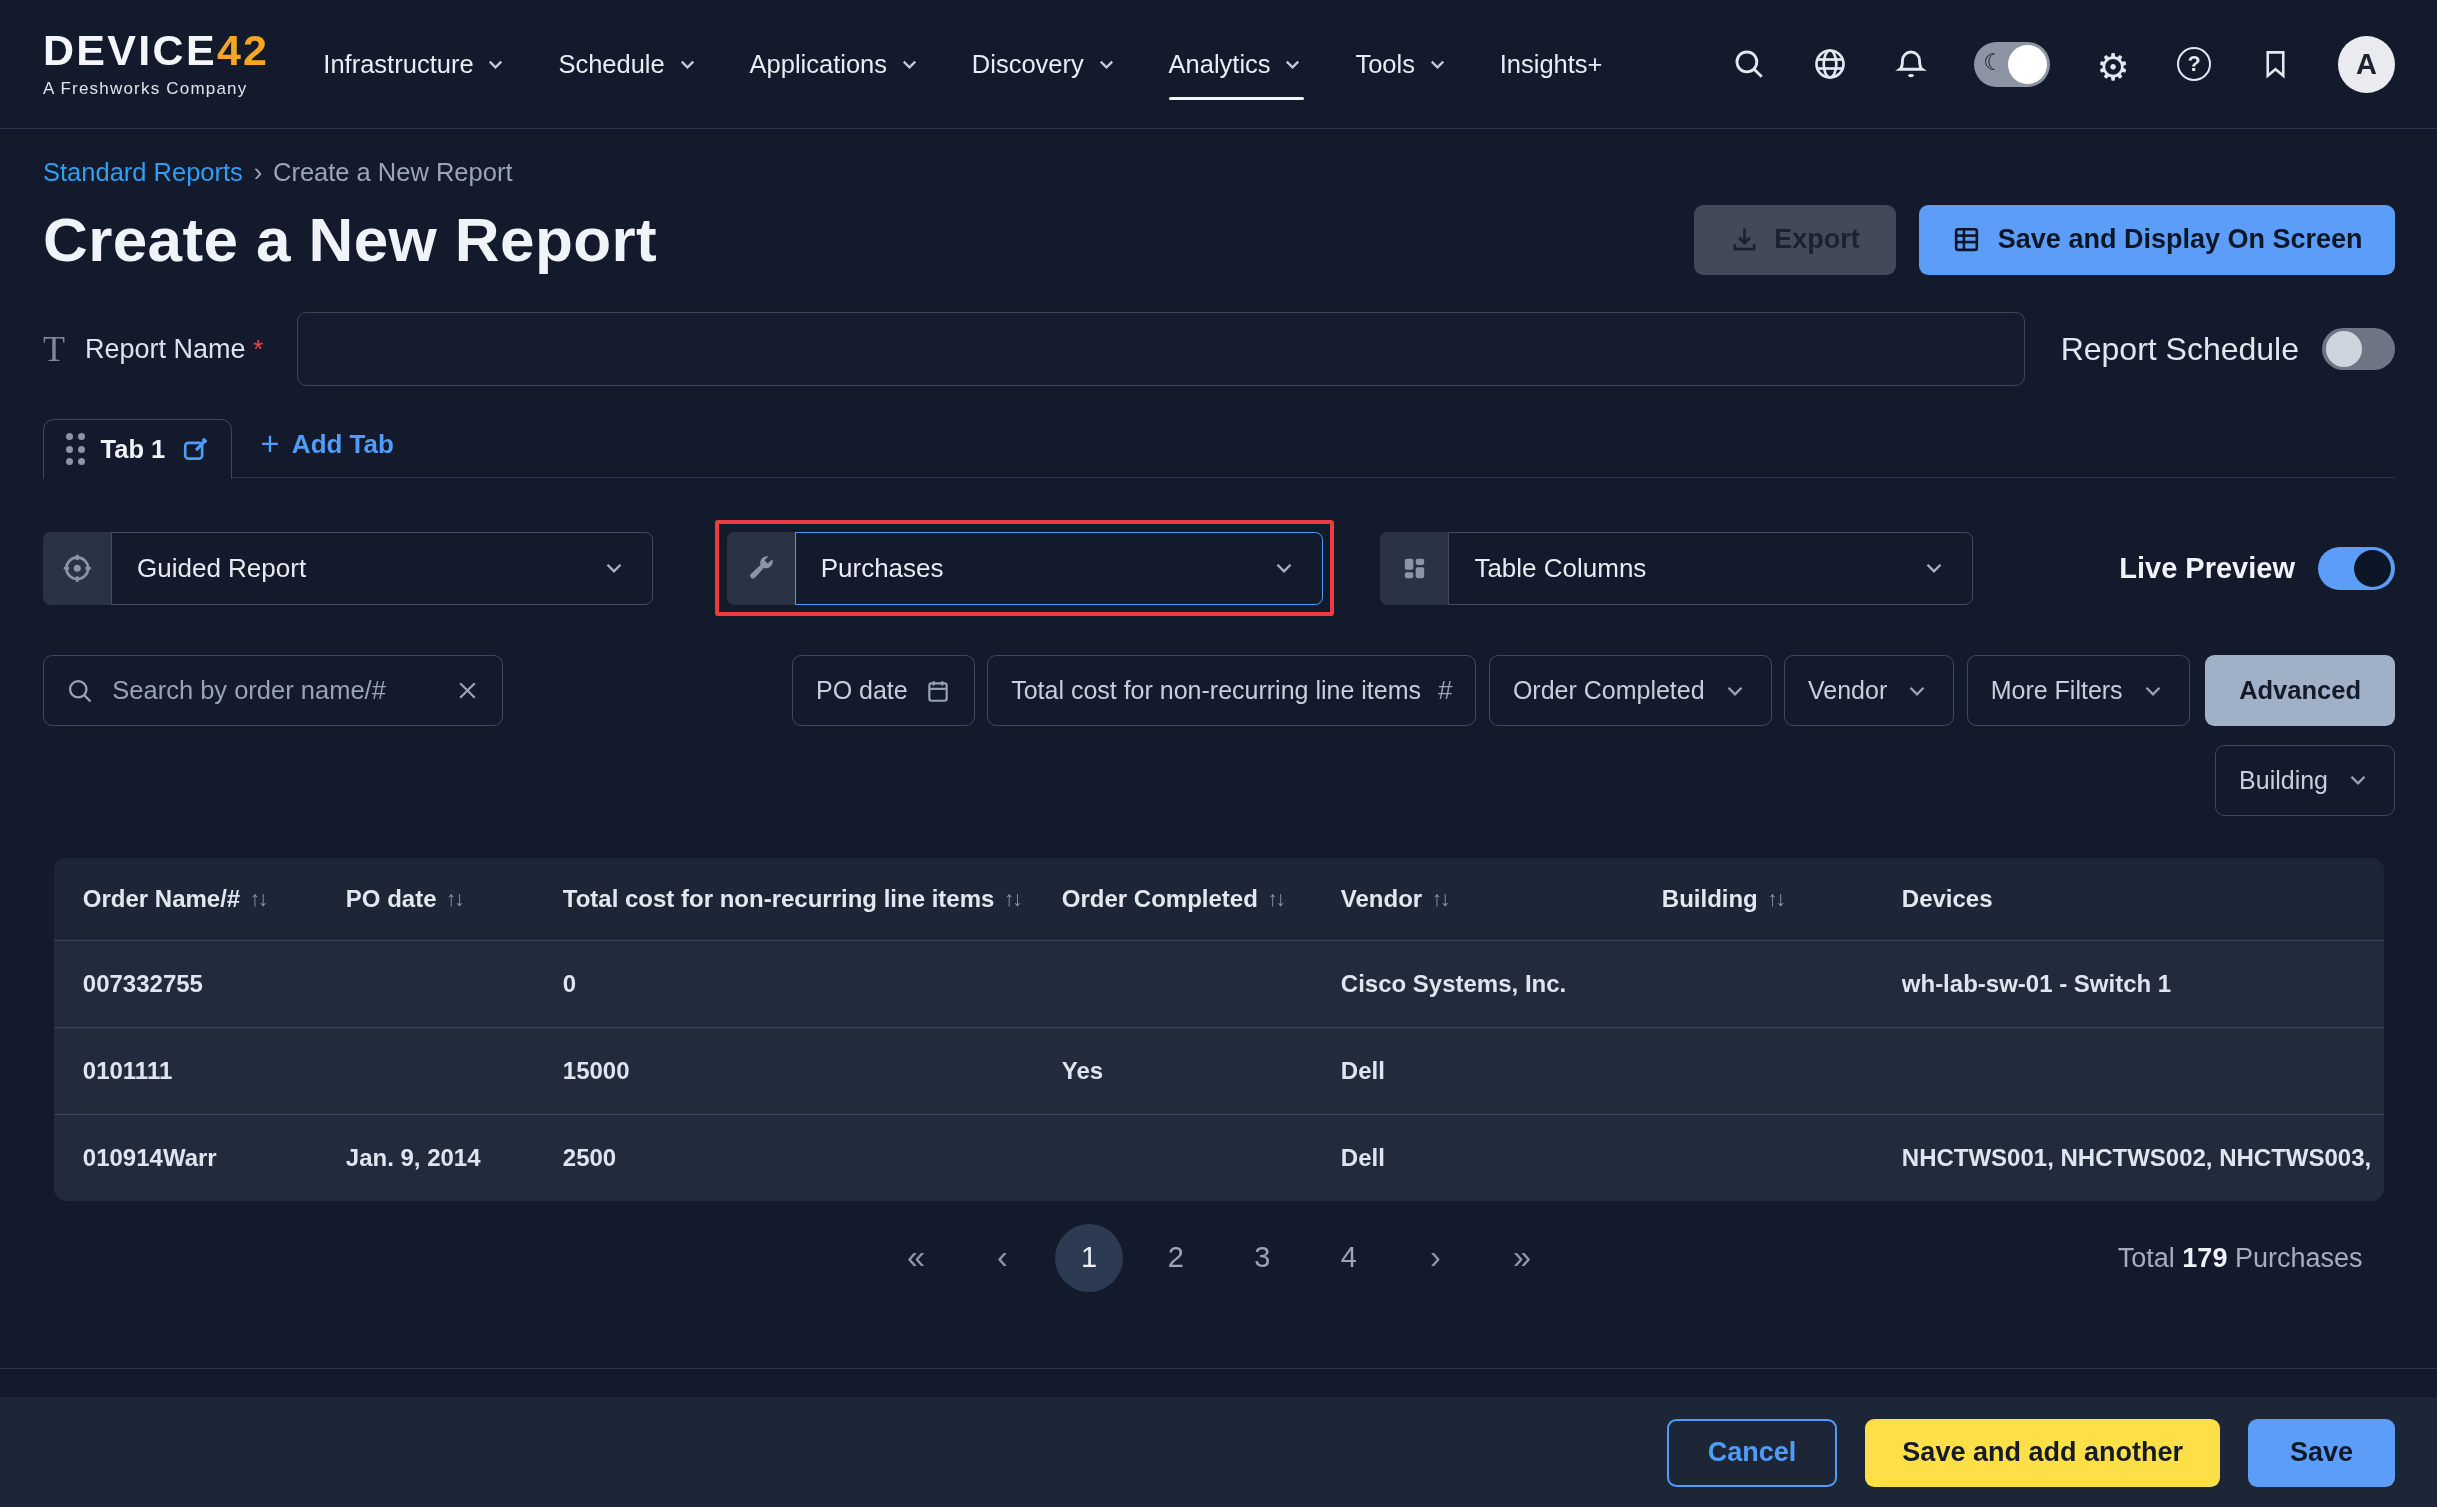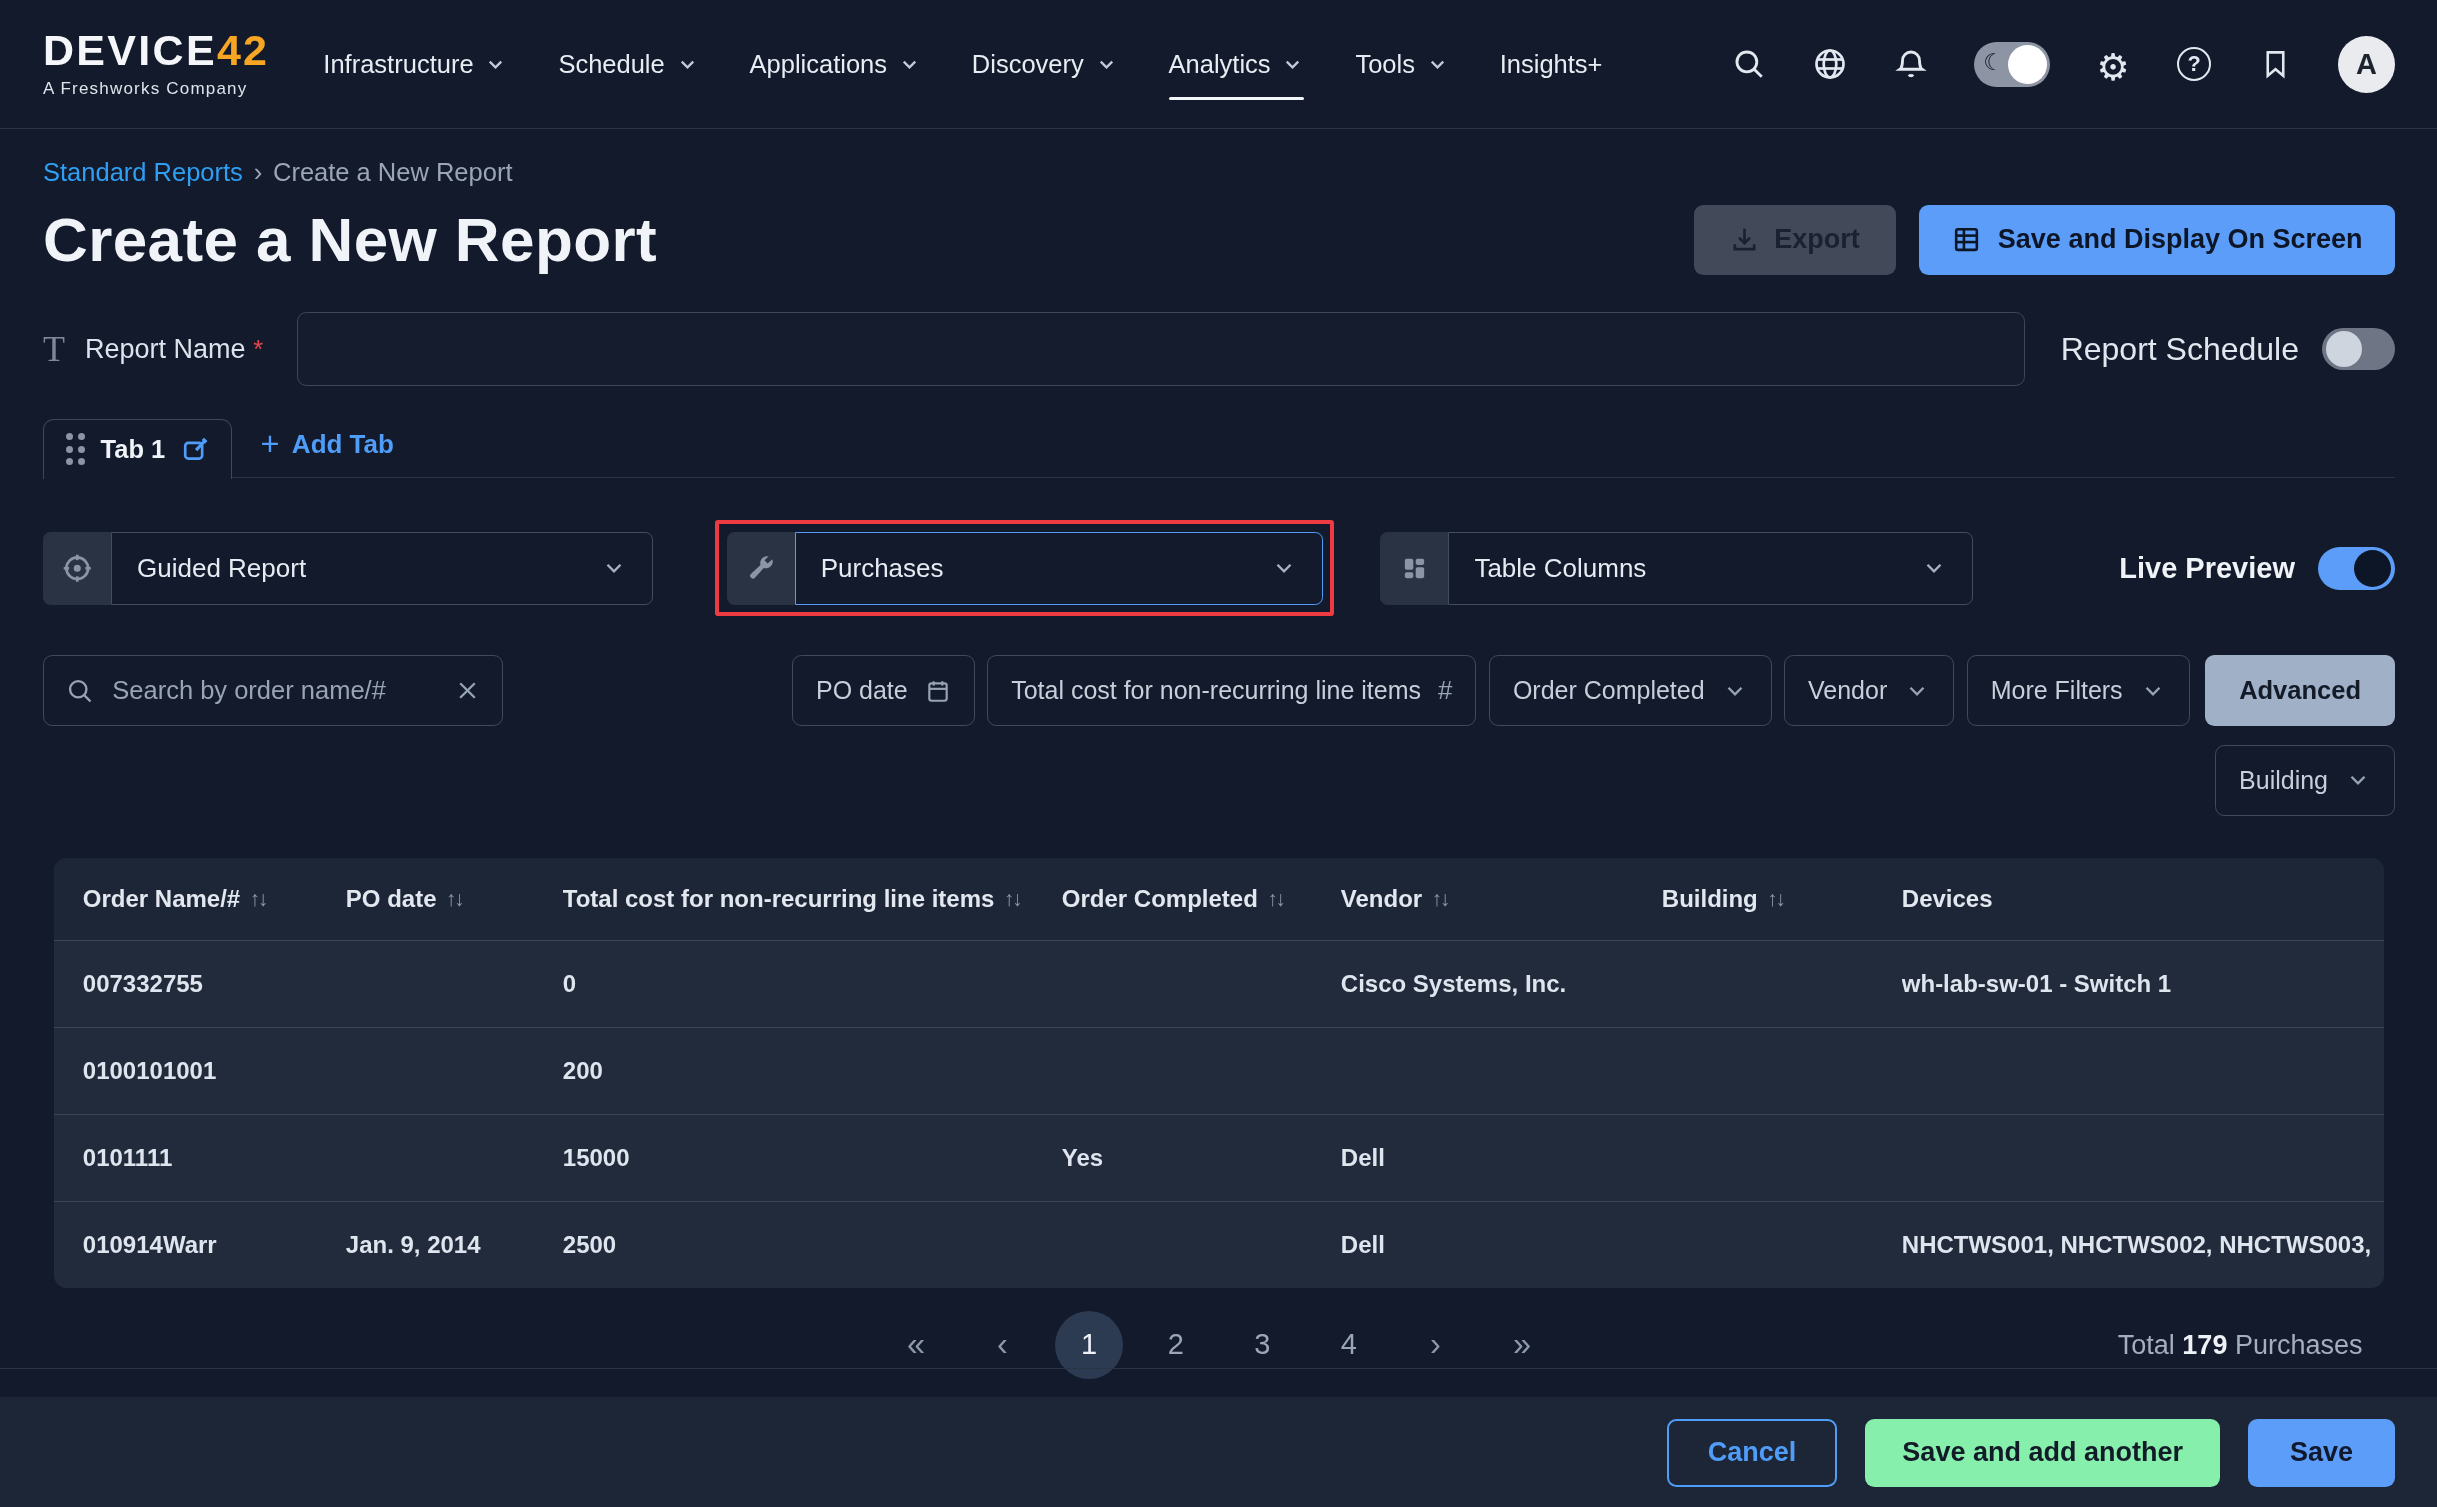--- a/index.html
+++ b/index.html
@@ -125,21 +125,21 @@
   .pg.active { background:#2c3a52; color:#eef2f7; }
   .total { position:absolute; right:32.5px; top:50%; transform:translateY(-50%); font-size:27px; color:#a5aebd; }
   .total b { color:#eef2f7; font-weight:700; }
 
   .divider { position:absolute; left:0; right:0; bottom:139px; height:1.5px; background:#2a3444; }
 
   
   .footer { position:absolute; left:0; right:0; bottom:0; height:111px; background:#1d2636;
     display:flex; align-items:center; justify-content:flex-end; gap:28px; padding-right:43px; }
   .btn-cancel { background:transparent; border:2.3px solid #4f9df8; color:#4f9df8; padding:0 39px; height:68px; }
-  .btn-save-add { background:#86efac; color:#131a28; padding:0 37px; height:68px; }
+  .btn-save-add { background:#fde047; color:#131a28; padding:0 37px; height:68px; }
   .btn-save { background:#5b9df9; color:#10182a; padding:0 42px; height:68px; }
 </style>
 </head>
 <body>
 
 <div class="navbar">
   <div class="logo">
     <div class="logo-main"><span>DEVICE</span><span class="num">42</span></div>
     <div class="logo-tag">A Freshworks Company</div>
   </div>
@@ -473,29 +473,20 @@
         <div class="tgrid trow">
           <div class="td">007332755</div>
           <div class="td"></div>
           <div class="td">0</div>
           <div class="td"></div>
           <div class="td">Cisco Systems, Inc.</div>
           <div class="td"></div>
           <div class="td">wh-lab-sw-01 - Switch 1</div>
         </div>
         <div class="tgrid trow">
-          <div class="td">0100101001</div>
-          <div class="td"></div>
-          <div class="td">200</div>
-          <div class="td"></div>
-          <div class="td"></div>
-          <div class="td"></div>
-          <div class="td"></div>
-        </div>
-        <div class="tgrid trow">
           <div class="td">0101111</div>
           <div class="td"></div>
           <div class="td">15000</div>
           <div class="td">Yes</div>
           <div class="td">Dell</div>
           <div class="td"></div>
           <div class="td"></div>
         </div>
         <div class="tgrid trow">
           <div class="td">010914Warr</div>

